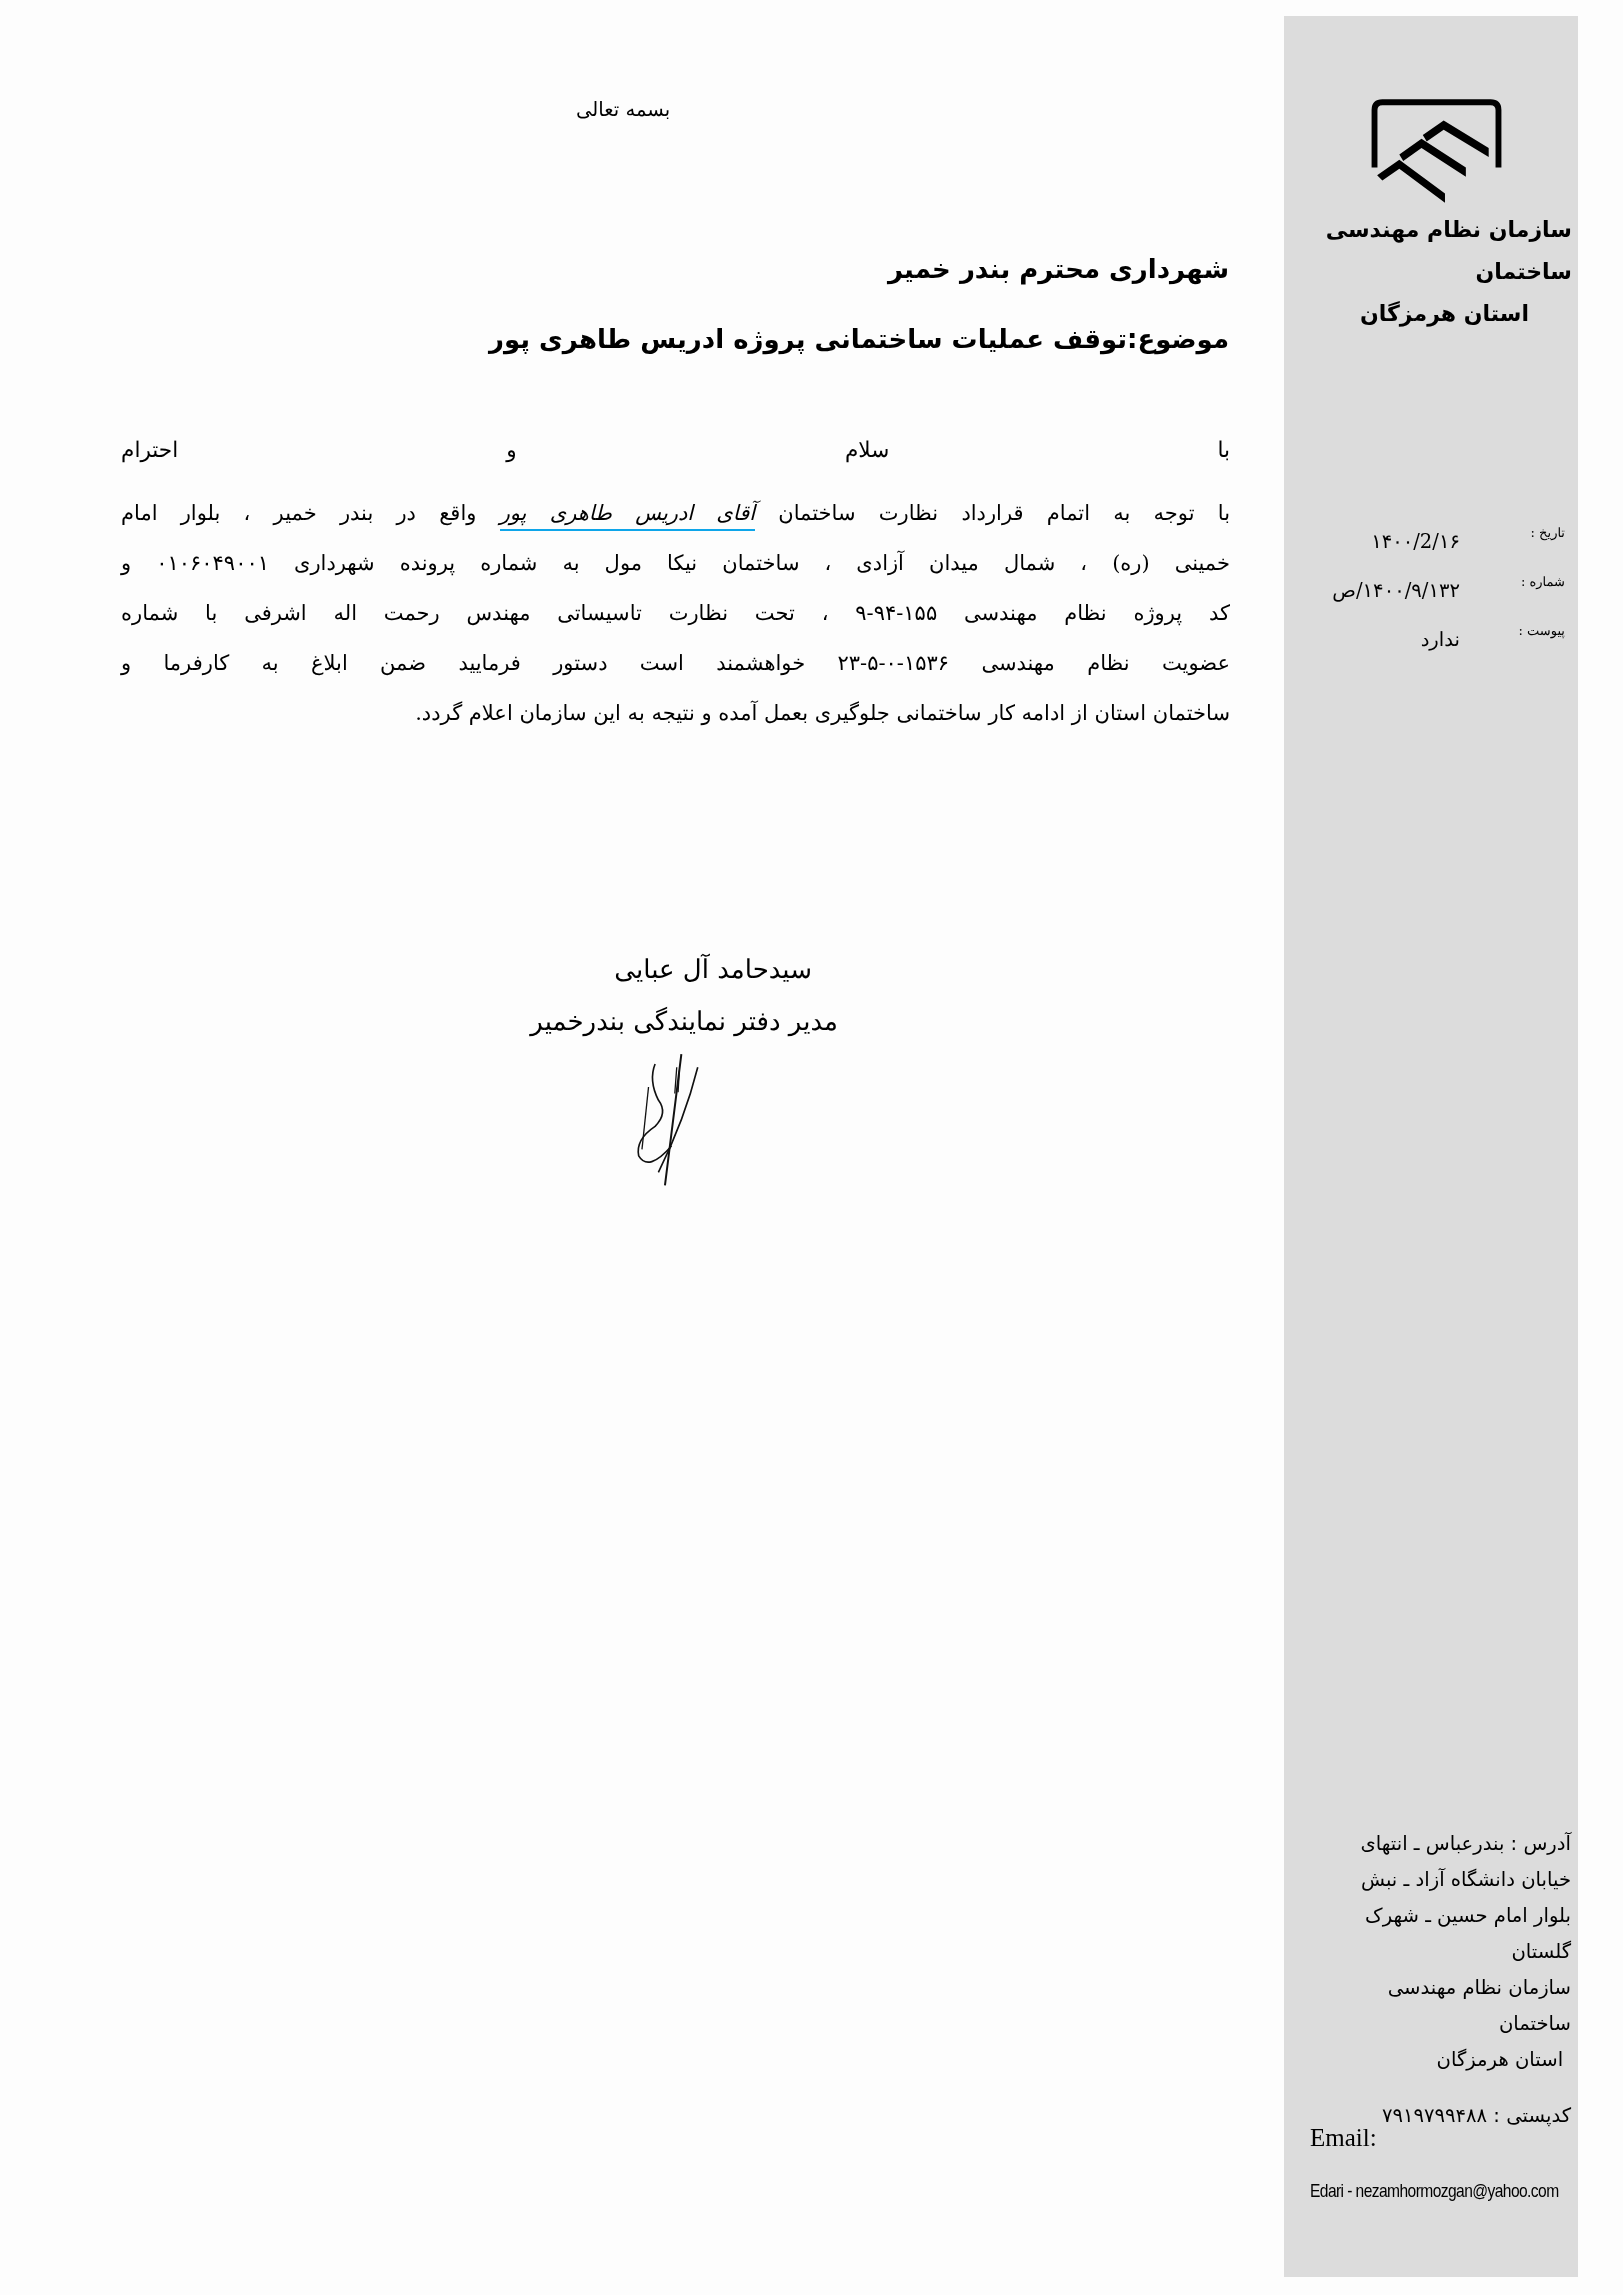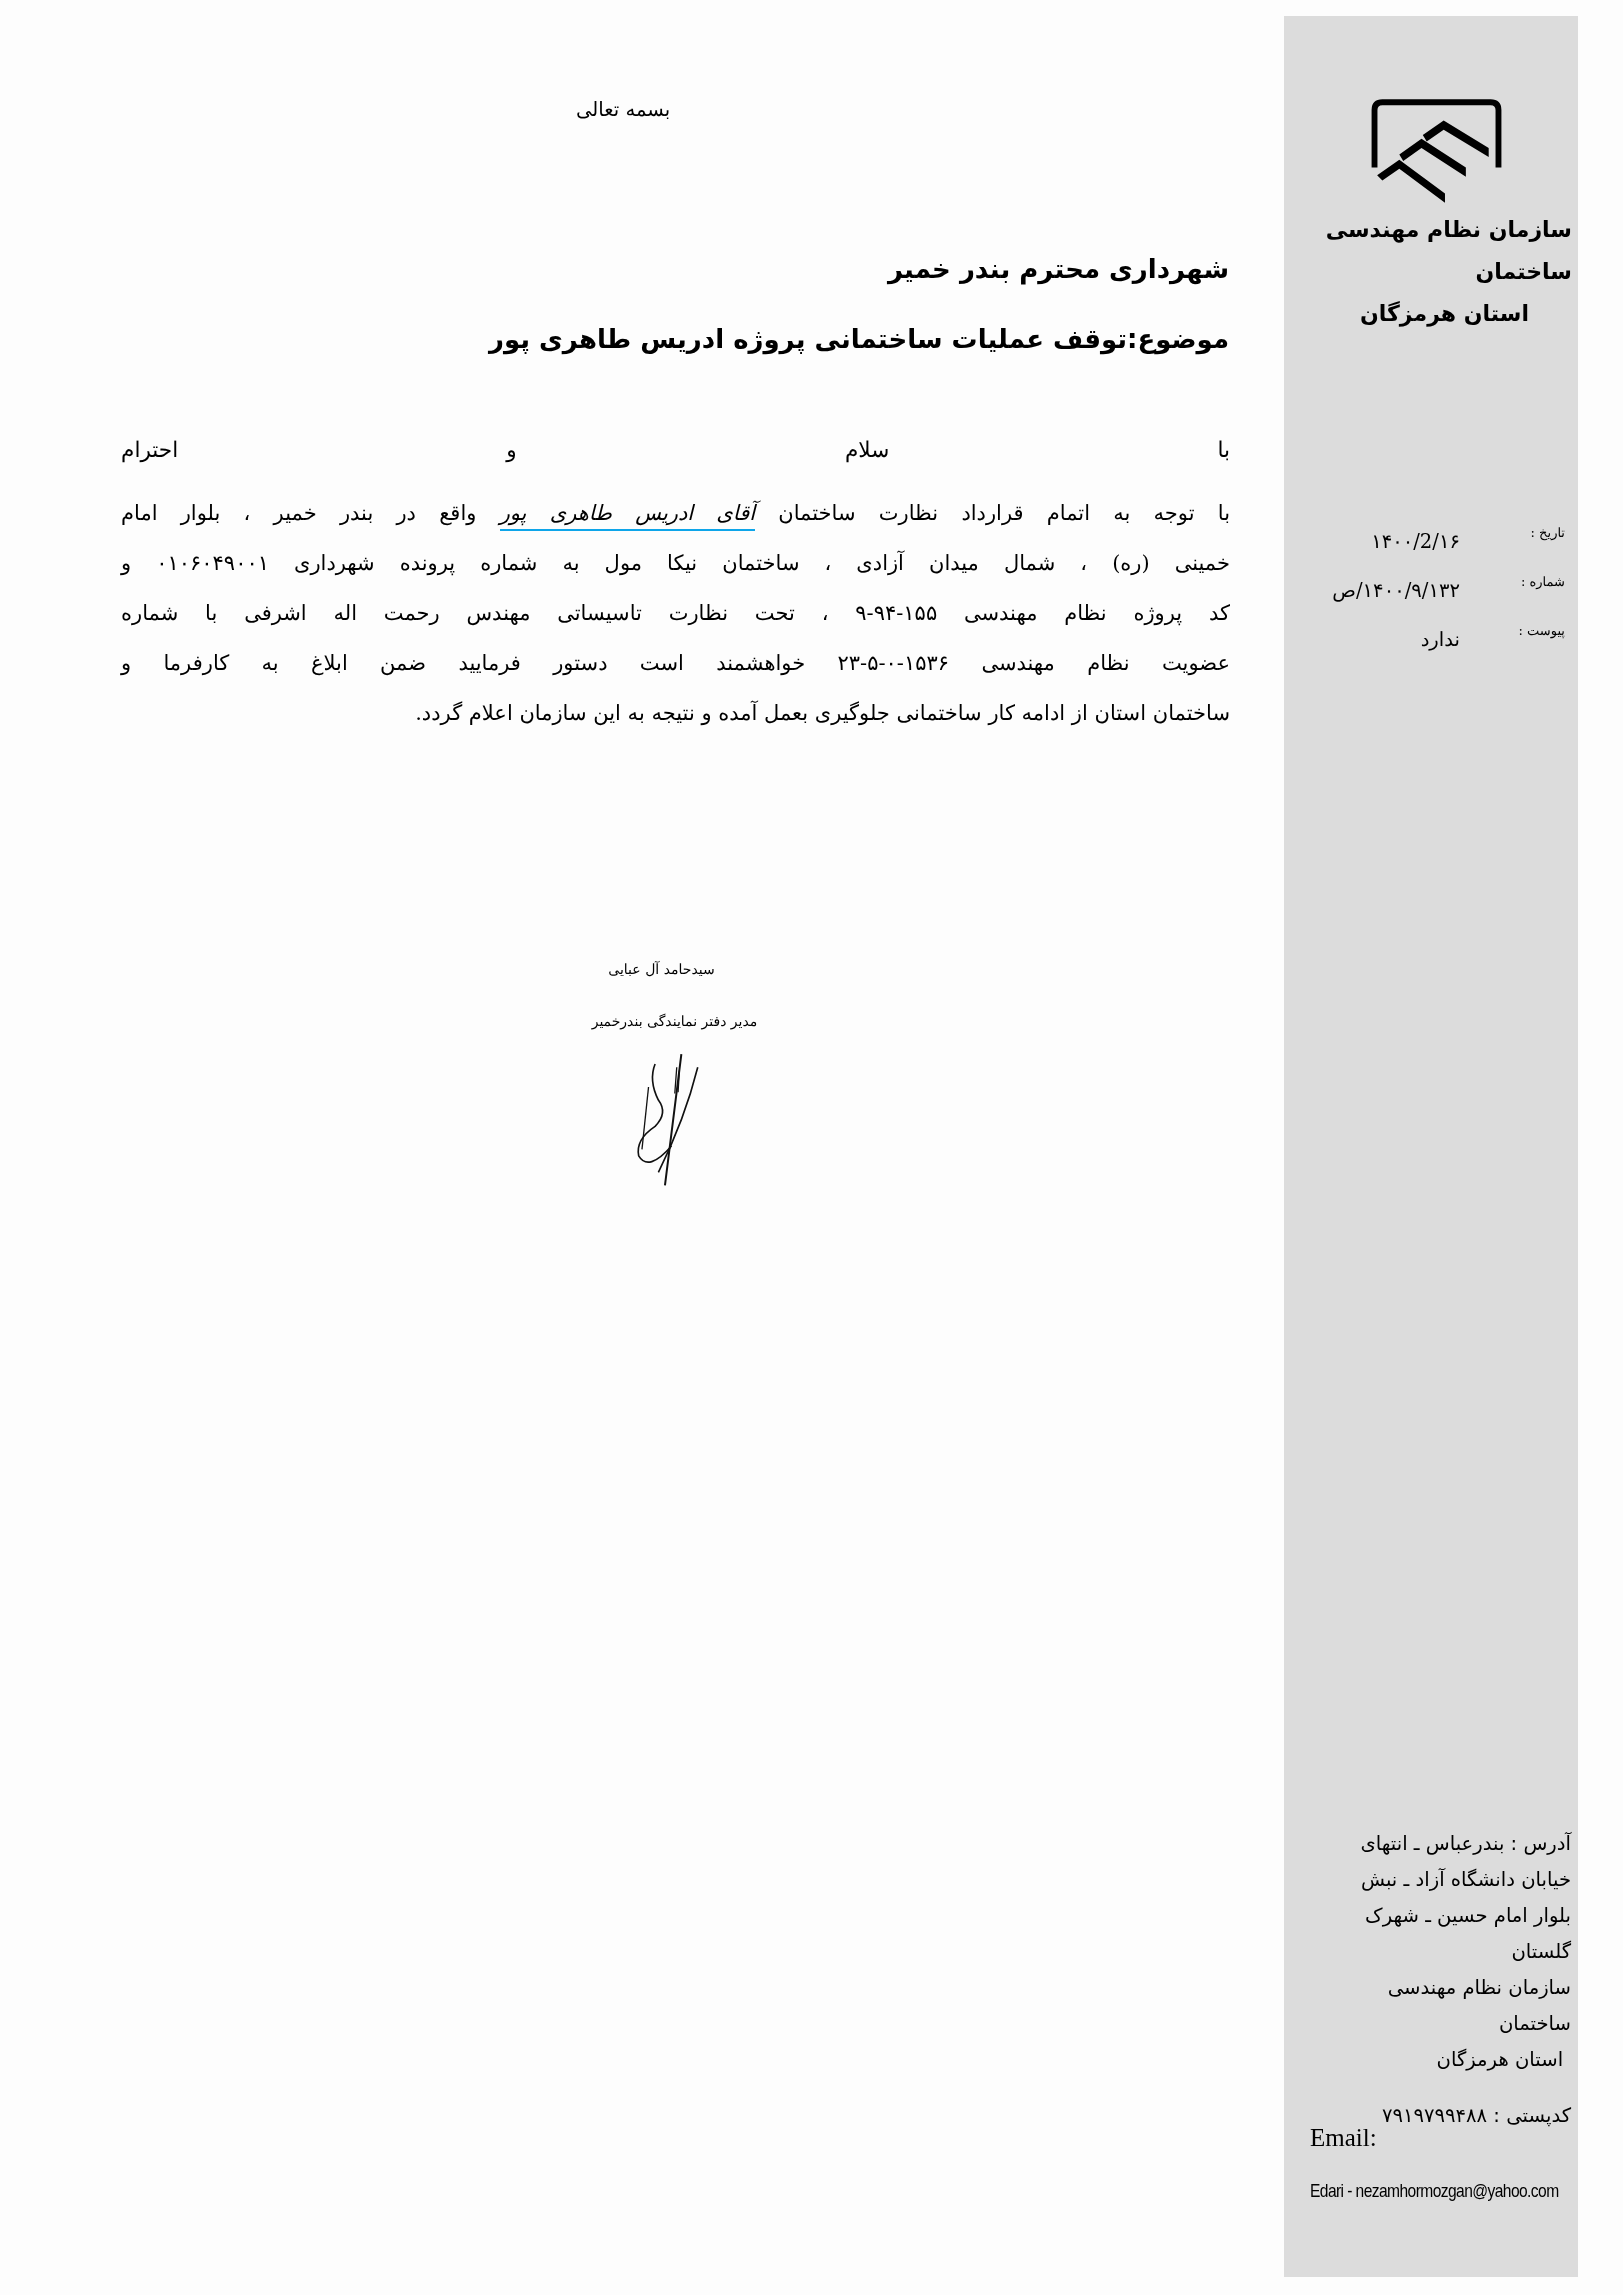--- a/index.html
+++ b/index.html
@@ -134,23 +134,23 @@
     .name-ul {
       font-style: italic;
       border-bottom: 2px solid #0ea5e9;
       padding-bottom: 3.9px;
     }
     .signer {
       position: absolute;
       left: 511px; top: 943px;
       width: 327px;
       direction: rtl;
-      text-align: center;
-      font-family: "DejaVu Serif", serif;
-      font-size: 14px;
+      text-align: right;
+      font-family: "DejaVu Serif", serif;
+      font-size: 26px;
       line-height: 52px;
     }
     .signer .name { display: block; padding-right: 26px; }
     .signer .title { display: block; }
     .signature {
       position: absolute;
       left: 619px; top: 1041px;
       width: 105px; height: 151px;
     }
   </style>

